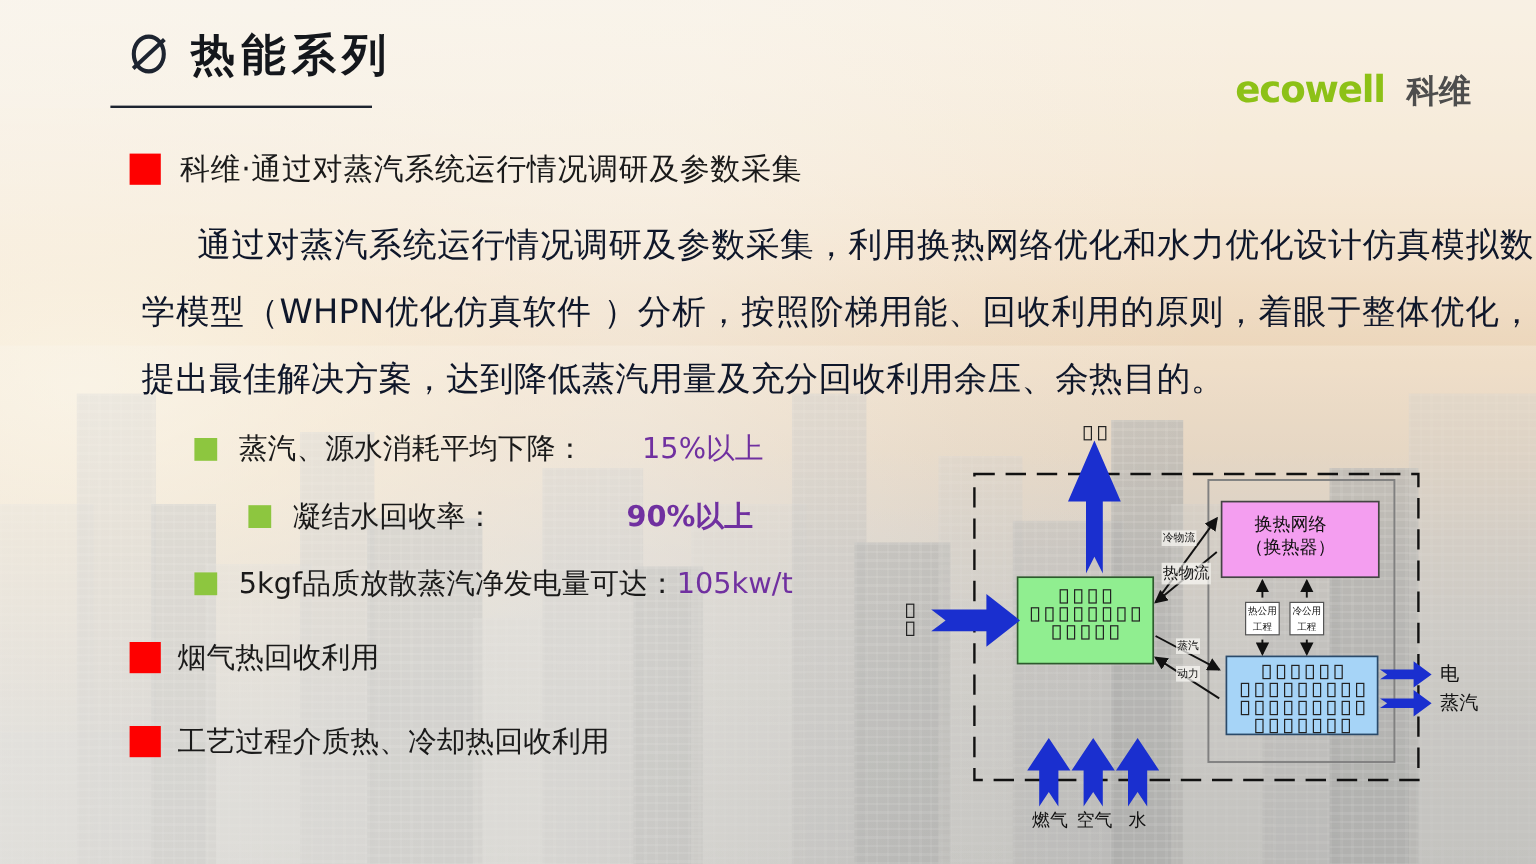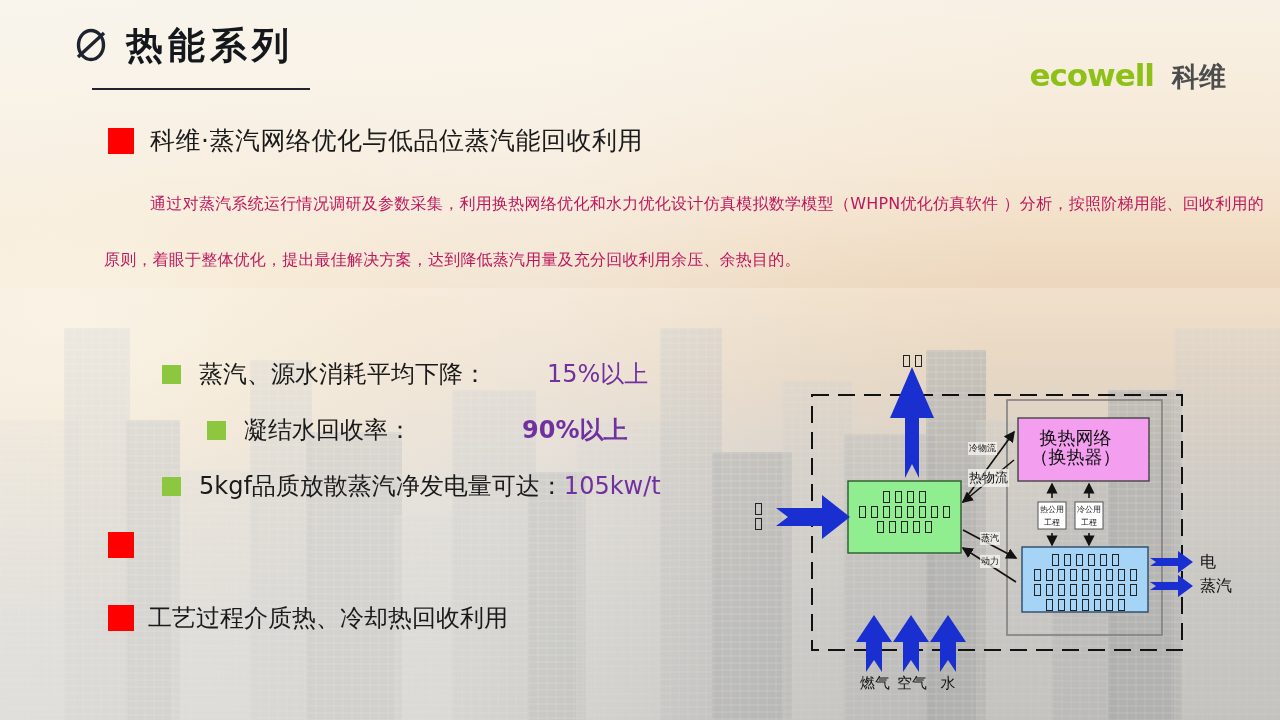--- a/index.html
+++ b/index.html
@@ -44,21 +44,21 @@
     position:absolute;inset:0;background:rgba(238,236,231,.30);
   }
 
   
   .text-wash{
     position:absolute;left:0;top:0;width:100%;height:100%;
     background:linear-gradient(100deg,rgba(250,248,243,.55) 0%,rgba(250,248,243,.42) 42%,rgba(250,248,243,.12) 62%,rgba(250,248,243,0) 75%);
   }
 
   
-  .header{position:absolute;left:72px;top:26px;display:flex;align-items:flex-end;}
+  .header{position:absolute;left:105px;top:26px;display:flex;align-items:flex-end;}
   .hdr-icon{width:38px;height:38px;position:relative;margin-right:16px;}
   .hdr-icon svg{display:block;}
   .hdr-title{
     font-size:37px;font-weight:bold;color:#14171c;letter-spacing:5px;
     line-height:1;white-space:nowrap;
   }
   .hdr-rule{
     position:absolute;left:92px;top:88px;width:218px;height:2px;background:#1d2430;
   }
 
@@ -76,35 +76,35 @@
   .sq{display:inline-block;vertical-align:middle;}
   .sq-red{width:26px;height:26px;background:#fe0000;}
   .sq-green{width:19px;height:19px;background:#8dc63f;}
 
   .head-row{position:absolute;left:108px;top:124px;display:flex;align-items:center;}
   .head-row .sq-red{margin-right:16px;}
   .head-txt{font-size:25px;color:#1a1a1a;white-space:nowrap;letter-spacing:.5px;}
 
   
   .para{
-    position:absolute;left:104px;top:176px;width:1160px;
-    font-size:16px;color:#be185d;line-height:56px;text-align:justify;
+    position:absolute;left:118px;top:176px;width:1160px;
+    font-size:28px;color:#0f172a;line-height:56px;text-align:justify;
     letter-spacing:.2px;
   }
   .para .indent{display:inline-block;width:46px;}
 
   
   .metric{position:absolute;display:flex;align-items:center;white-space:nowrap;}
   .metric .sq-green{margin-right:18px;}
   .m-label{font-size:24px;color:#1a1a1a;}
   .m-value{font-size:24px;color:#7030a0;}
   .m1{left:162px;top:358px;}
   .m2{left:162px;top:414px;margin-left:45px;}
   .m3{left:162px;top:470px;}
-  .m1 .m-value{margin-left:60px;}
+  .m1 .m-value{margin-left:48px;}
   .m2 .m-value{margin-left:110px;font-weight:bold;}
   .m3 .m-value{}
 
   
   .redrow{position:absolute;display:flex;align-items:center;white-space:nowrap;}
   .redrow .sq-red{margin-right:14px;}
   .redrow .r-txt{font-size:24px;color:#1a1a1a;}
   .r1{left:108px;top:532px;}
   .r2{left:108px;top:602px;}
 
@@ -163,21 +163,21 @@
 </div>
 <div class="hdr-rule"></div>
 
 <div class="logo">
   <span class="logo-eco">ecowell</span>
   <span class="logo-cn">科维</span>
 </div>
 
 <div class="head-row">
   <span class="sq sq-red"></span>
-  <span class="head-txt">科维·蒸汽网络优化与低品位蒸汽能回收利用</span>
+  <span class="head-txt">科维·通过对蒸汽系统运行情况调研及参数采集</span>
 </div>
 
 <div class="para"><span class="indent"></span><span>通过对蒸汽系统运行情况调研及参数采集，利用换热网络优化和水力优化设计仿真模拟数学模型（WHPN优化仿真软件 ）分析，按照阶梯用能、回收利用的原则，着眼于整体优化，提出最佳解决方案，达到降低蒸汽用量及充分回收利用余压、余热目的。</span></div>
 
 <div class="metric m1">
   <span class="sq sq-green"></span>
   <span class="m-label">蒸汽、源水消耗平均下降：</span>
   <span class="m-value">15%以上</span>
 </div>
 <div class="metric m2">
@@ -186,20 +186,21 @@
   <span class="m-value">90%以上</span>
 </div>
 <div class="metric m3">
   <span class="sq sq-green"></span>
   <span class="m-label">5kgf品质放散蒸汽净发电量可达：</span>
   <span class="m-value">105kw/t</span>
 </div>
 
 <div class="redrow r1">
   <span class="sq sq-red"></span>
+  <span class="r-txt">烟气热回收利用</span>
 </div>
 <div class="redrow r2">
   <span class="sq sq-red"></span>
   <span class="r-txt">工艺过程介质热、冷却热回收利用</span>
 </div>
 
 <div class="diagram">
   <svg width="530" height="370" viewBox="0 0 530 370">
     <defs>
       <marker id="ah" markerWidth="7" markerHeight="7" refX="6" refY="3.5" orient="auto">
@@ -259,21 +260,21 @@
     <div class="tofu-row"><i class="tofu"></i><i class="tofu"></i><i class="tofu"></i><i class="tofu"></i><i class="tofu"></i><i class="tofu"></i><i class="tofu"></i></div>
   </div>
 
   <div class="box-abs tofu-row" style="left:140px;top:2px;width:45px;"><i class="tofu"></i><i class="tofu"></i></div>
 
   <div class="box-abs" style="left:2px;top:150px;">
     <div class="tofu-row"><i class="tofu"></i></div>
     <div class="tofu-row"><i class="tofu"></i></div>
   </div>
 
-  <div class="box-abs dg-label" style="left:268px;top:78px;width:115px;text-align:center;font-size:18px;color:#111;line-height:19px;">
+  <div class="box-abs dg-label" style="left:268px;top:78px;width:115px;text-align:center;font-size:15px;color:#111;line-height:19px;">
     <div>换热网络</div>
     <div>（换热器）</div>
   </div>
 
   <div class="box-abs dg-label" style="left:288px;top:153px;width:28px;text-align:center;font-size:8px;color:#111;line-height:13px;">
     <div>热公用</div>
     <div>工程</div>
   </div>
   <div class="box-abs dg-label" style="left:325px;top:153px;width:28px;text-align:center;font-size:8px;color:#111;line-height:13px;">
     <div>冷公用</div>

